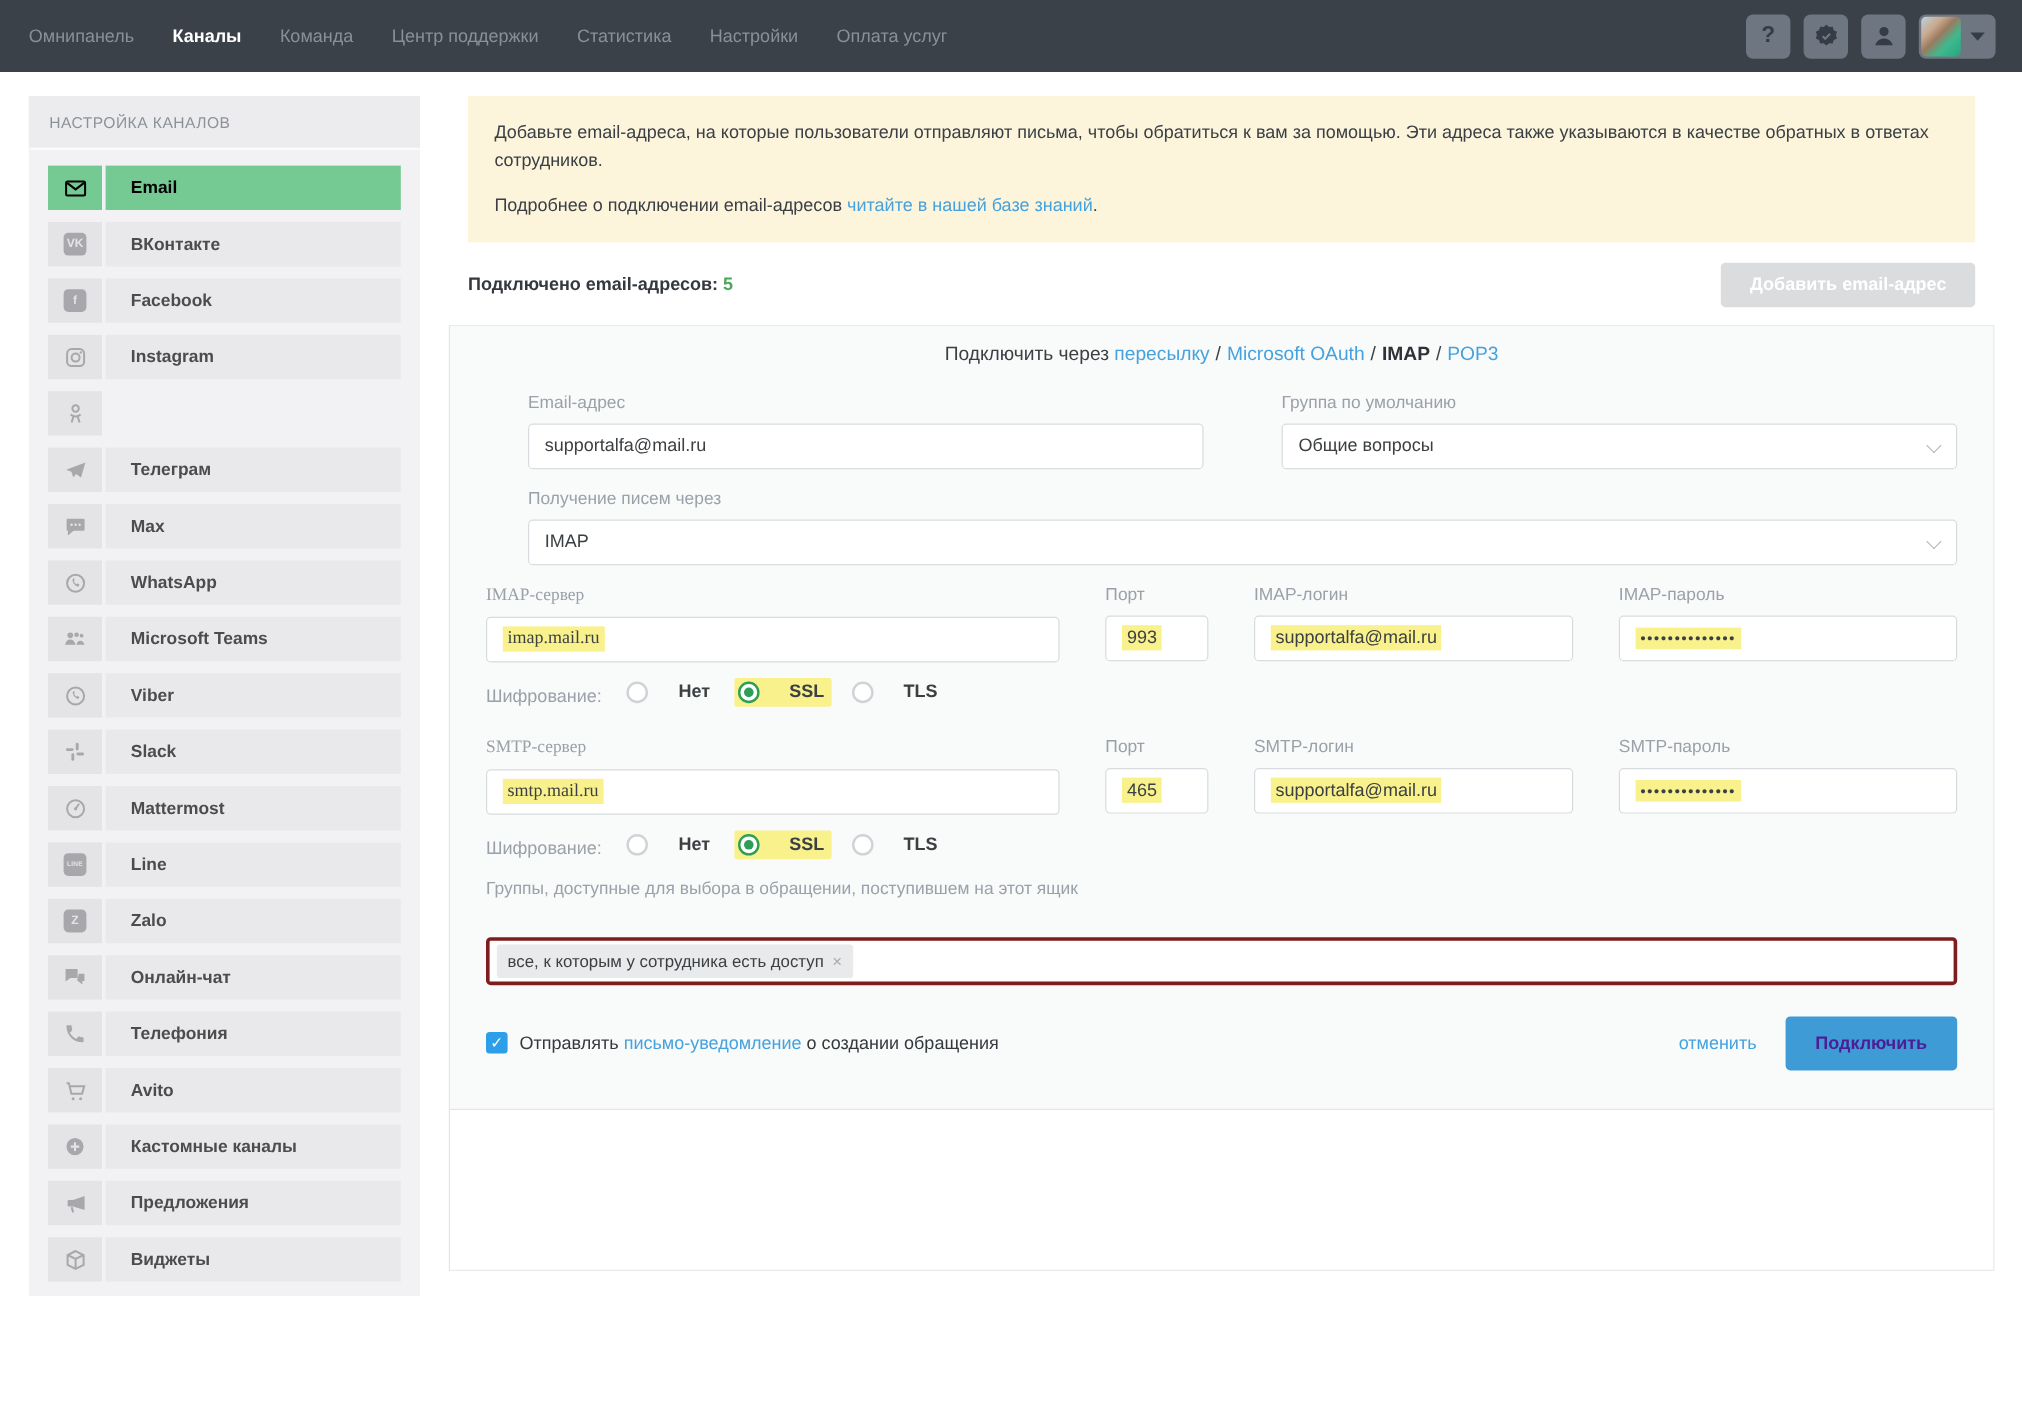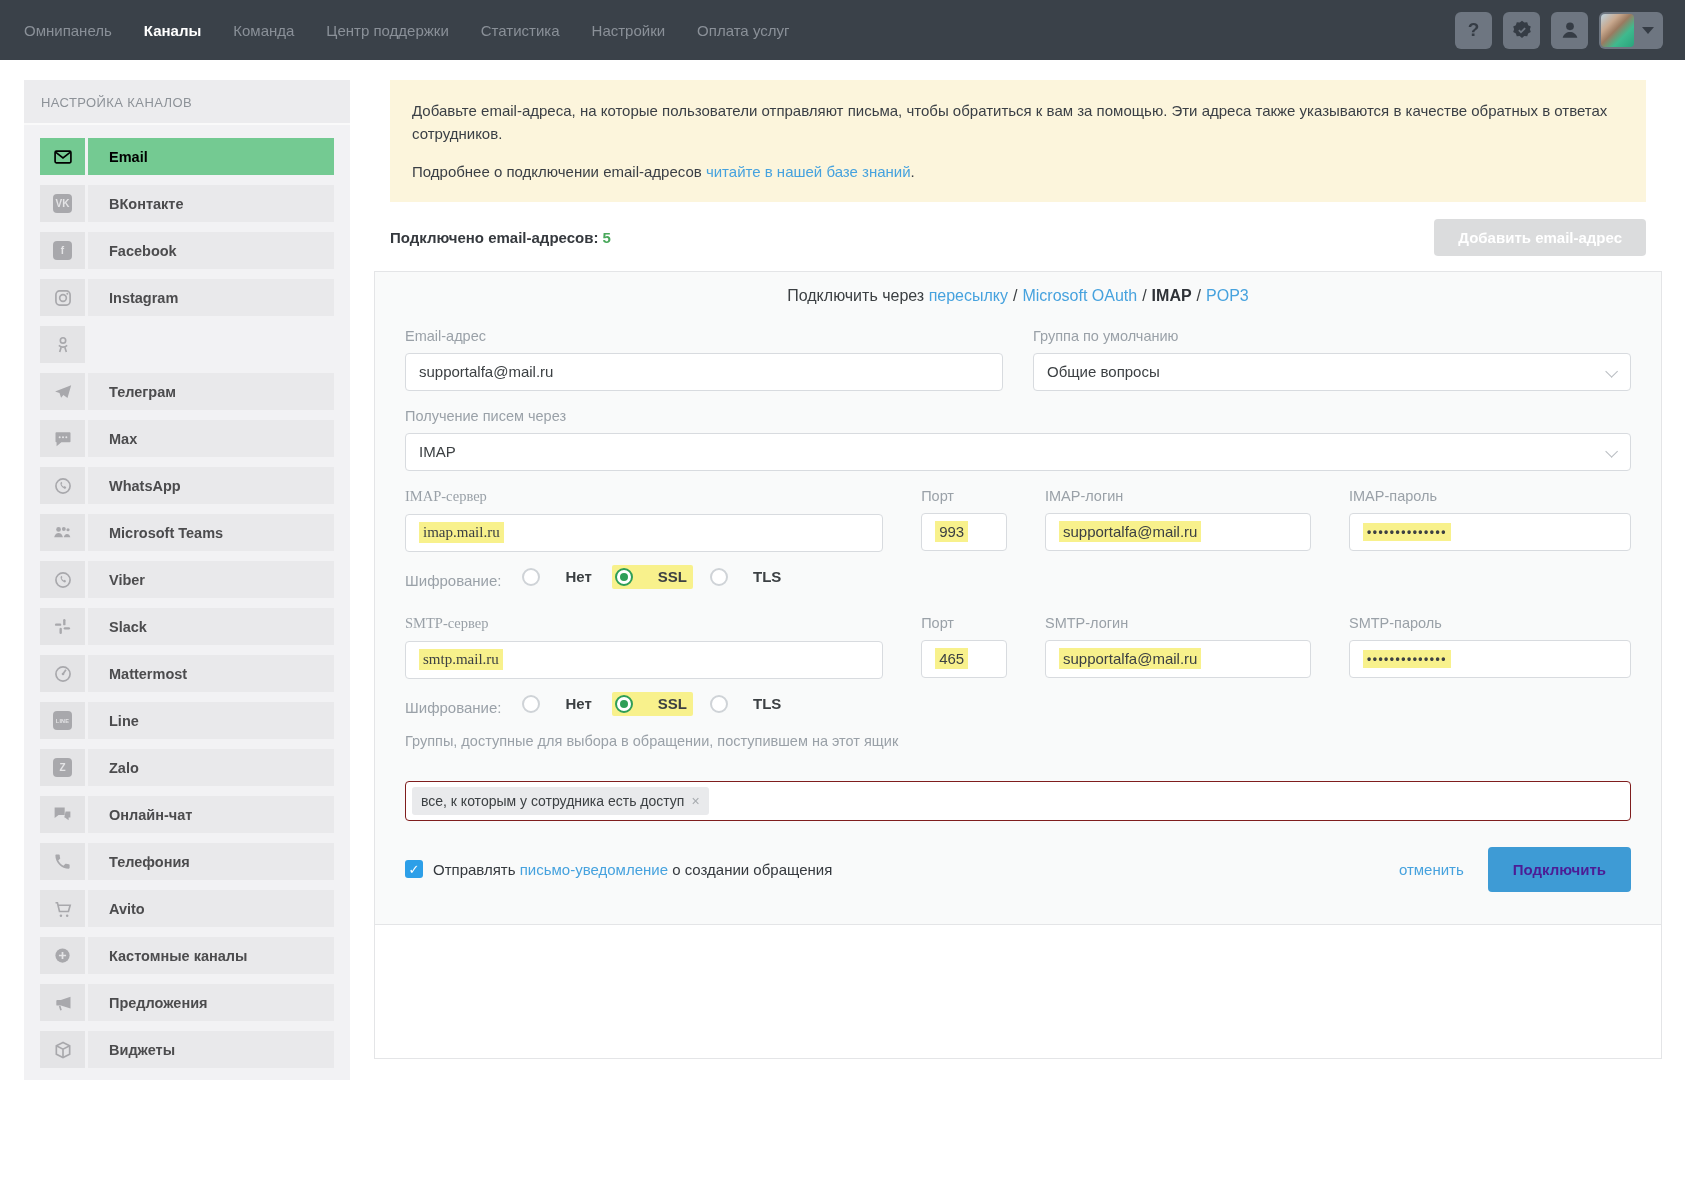--- a/index.html
+++ b/index.html
@@ -47,40 +47,40 @@
   .card { border:1px solid #e4e5e7; }
   .form-area { background:#f9fafa; border-bottom:1px solid #e4e5e7; padding:15px 30px 32px; }
   .card-empty { background:#fff; height:133px; }
 
   .methods { text-align:center; font-size:16px; color:#3c4043; margin-bottom:6px; }
   .methods .sep { color:#3c4043; margin:0 5px; }
   .methods .m-active { font-weight:700; color:#2e3237; }
 
   .f-label { font-size:14.5px; color:#9aa1a8; margin:17px 0 9px; }
   .row-2 { display:flex; gap:30px; }
-  .col { flex:1; min-width:0; }
+  .col { flex:1; min-width:0;margin-left:35px; }
   .inp { height:38px; border:1px solid #d8dbdf; border-radius:4px; background:#fff; display:flex; align-items:center; padding:0 13px; font-size:15px; color:#3c4043; position:relative; }
   .inp.select::after { content:""; position:absolute; right:16px; top:15px; width:8px; height:8px; border-right:1.5px solid #b9bdc2; border-bottom:1.5px solid #b9bdc2; transform:rotate(45deg) translateY(-3px); }
   .inp.disabled { background:#e4e5e7; border-color:#e4e5e7; color:#43474c; }
   .hl { background:#f8f18c; padding:2px 4px; }
   .pwd { font-size:12px; font-weight:700; letter-spacing:1.5px; }
 
   .row-4 { display:flex; justify-content:space-between; }
   .w-server { width:39%;font-family:Liberation Serif, serif; } .w-port { width:7%; } .w-login { width:21.7%; } .w-pass { width:23%; }
 
   .radio-row { display:flex; align-items:flex-end; gap:14px; margin:13px 0 9px; }
   .radio-cap { font-size:15px; color:#9aa1a8; margin-right:4px; }
   .radio-opt { display:flex; align-items:center; gap:25px; cursor:pointer; padding:3px 6px 3px 3px; border-radius:2px; }
   .radio-opt.hl-opt { background:#f8f18c; }
   .r-circle { width:18px; height:18px; border-radius:50%; border:2px solid #cfd3d7; background:#fff; flex:none; position:relative; }
   .radio-opt.checked .r-circle { border-color:#2e9e57; }
   .radio-opt.checked .r-circle::after { content:""; position:absolute; left:3px; top:3px; width:8px; height:8px; border-radius:50%; background:#2e9e57; }
   .r-label { font-size:15px; font-weight:700; color:#3c4043; }
 
-  .groups-input { height:40px; border:1px solid #7f1d1d; border-radius:4px; background:#fff; display:flex; align-items:center; padding:0 6px;margin-top:32px; }
+  .groups-input { height:40px; border:3px solid #7f1d1d; border-radius:4px; background:#fff; display:flex; align-items:center; padding:0 6px;margin-top:32px; }
   .tag { background:#e9eaec; border-radius:3px; padding:6px 9px; font-size:14px; color:#3c4043; display:flex; align-items:center; gap:7px; }
   .tag-x { color:#a7abaf; font-size:14px; cursor:pointer; }
 
   .actions { margin-top:26px; display:flex; align-items:center; }
   .chk-wrap { display:flex; align-items:center; gap:10px; }
   .chk { width:18px; height:18px; border-radius:3px; background:#2d9fe8; color:#fff; font-size:13px; font-weight:700; display:flex; align-items:center; justify-content:center; cursor:pointer; }
   .chk-label { font-size:15px; font-weight:500; color:#35393e; }
   .cancel-link { margin-left:auto; font-size:15px; color:#46a2de; cursor:pointer; text-decoration:none; }
   .submit-btn { margin-left:24px; background:#3e9bd5; color:#4c1d95; font-weight:700; font-size:15px; border:none; border-radius:4px; padding:14px 25px; cursor:pointer; }
 </style>

